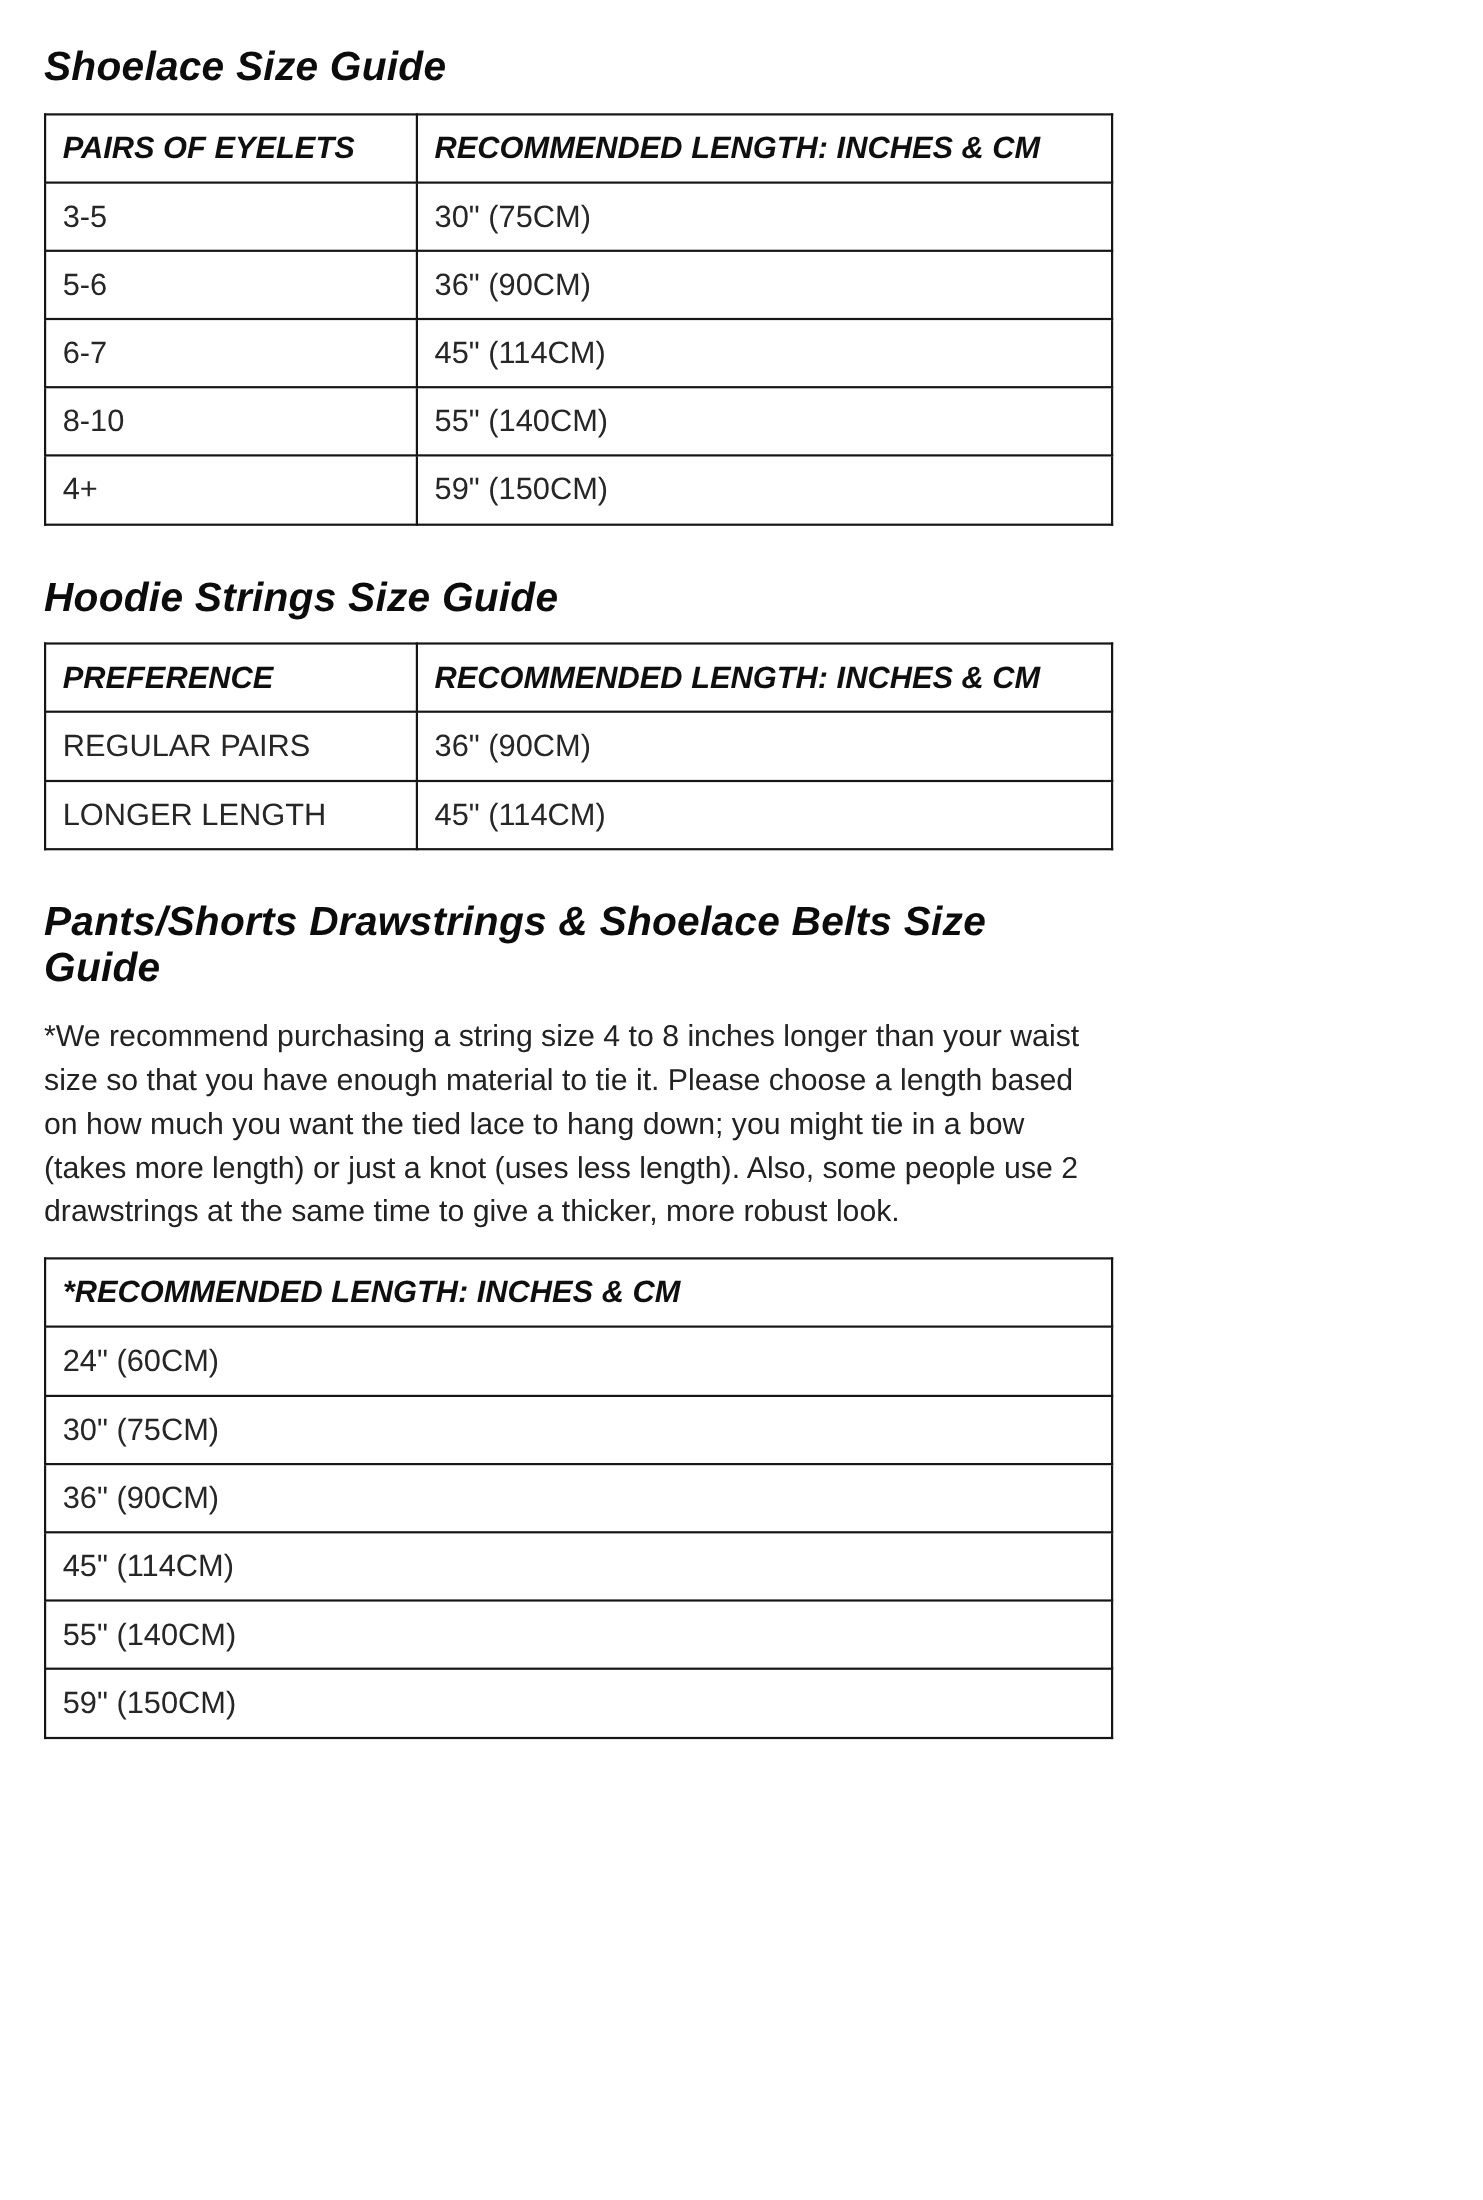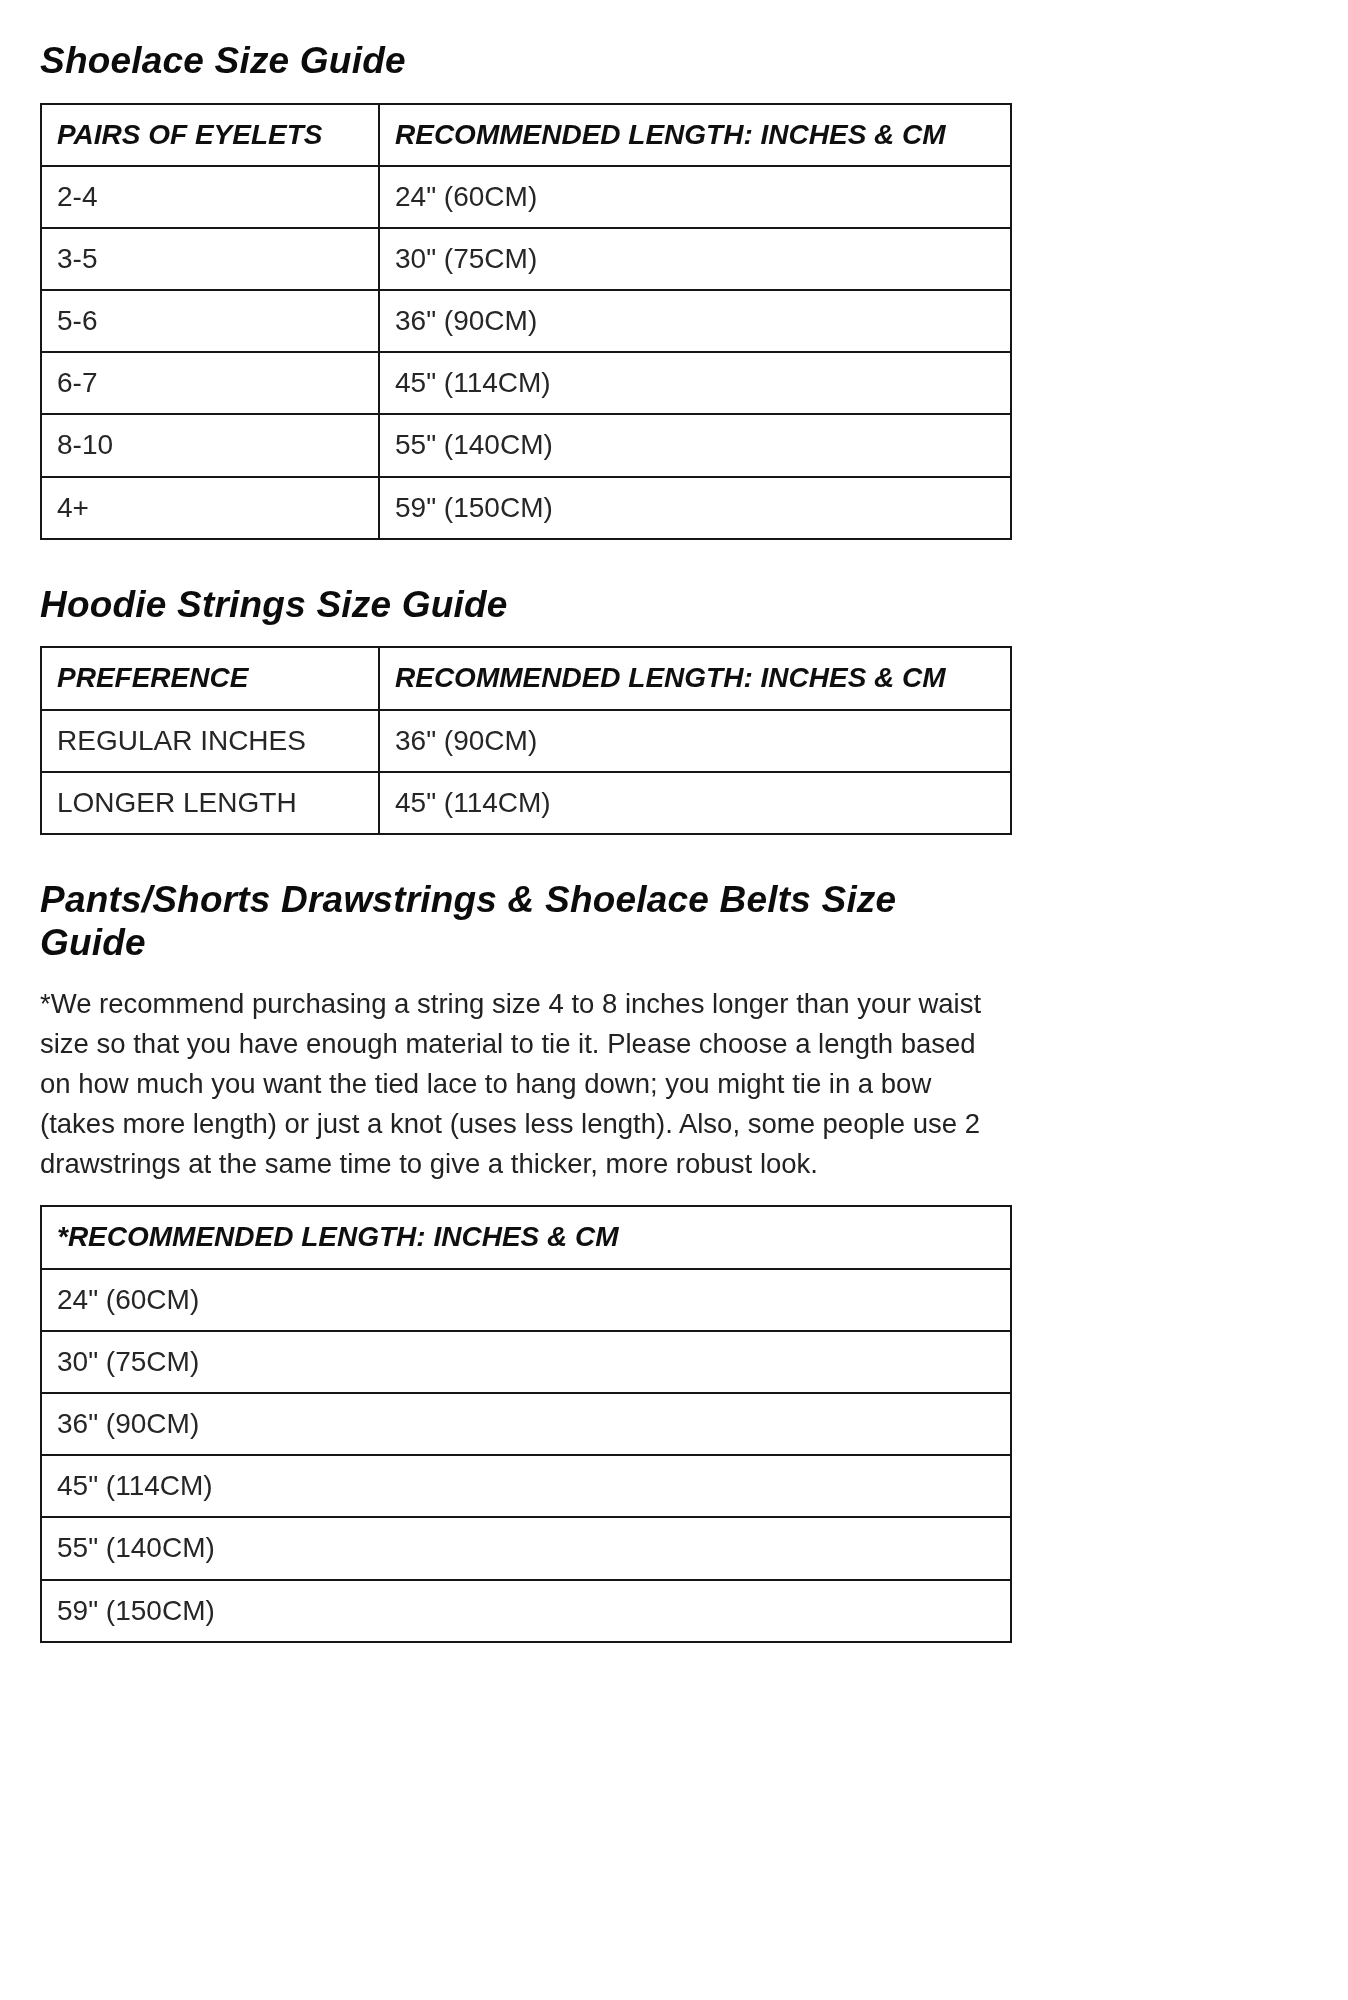--- a/index.html
+++ b/index.html
@@ -67,24 +67,20 @@
             <col>
           </colgroup>
         <thead>
           <tr>
             <th>PAIRS OF EYELETS</th>
             <th>RECOMMENDED LENGTH: INCHES &amp; CM</th>
           </tr>
         </thead>
         <tbody>
           <tr>
-            <td>2-4</td>
-            <td>24" (60CM)</td>
-          </tr>
-          <tr>
             <td>3-5</td>
             <td>30" (75CM)</td>
           </tr>
           <tr>
             <td>5-6</td>
             <td>36" (90CM)</td>
           </tr>
           <tr>
             <td>6-7</td>
             <td>45" (114CM)</td>
@@ -109,21 +105,21 @@
             <col>
           </colgroup>
         <thead>
           <tr>
             <th>PREFERENCE</th>
             <th>RECOMMENDED LENGTH: INCHES &amp; CM</th>
           </tr>
         </thead>
         <tbody>
           <tr>
-            <td>REGULAR INCHES</td>
+            <td>REGULAR PAIRS</td>
             <td>36" (90CM)</td>
           </tr>
           <tr>
             <td>LONGER LENGTH</td>
             <td>45" (114CM)</td>
           </tr>
         </tbody>
       </table>
     </section>
 

